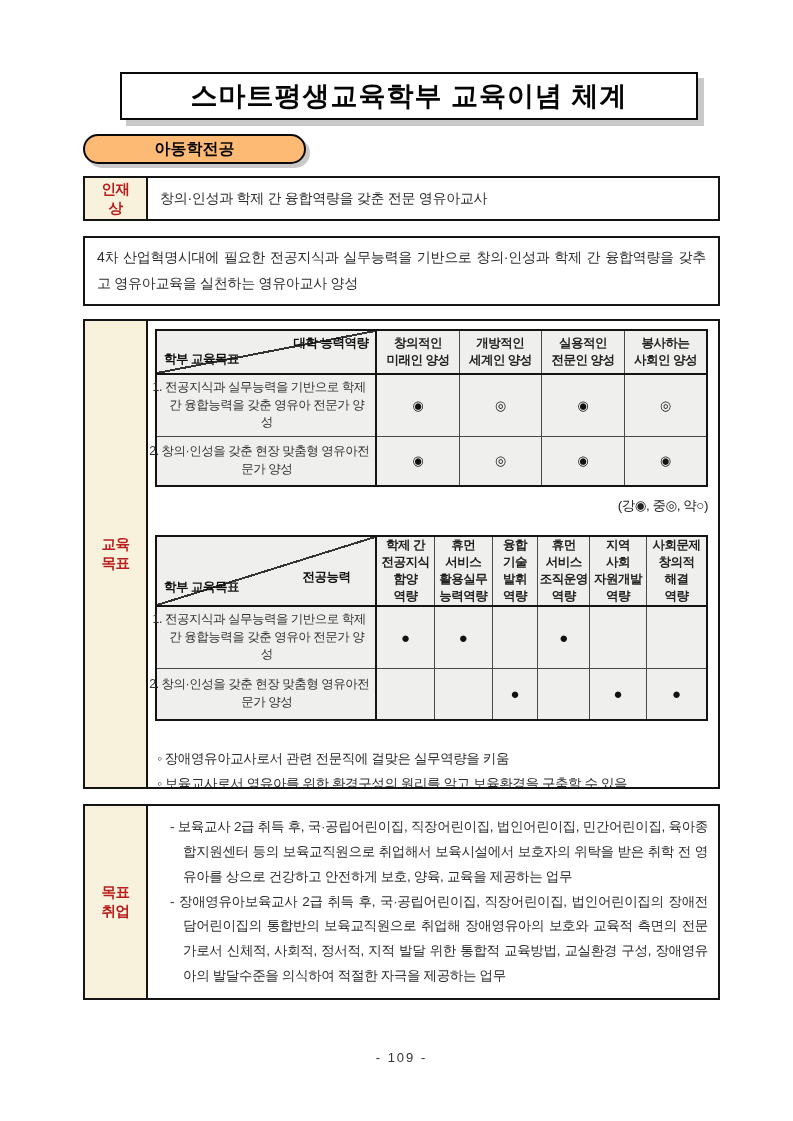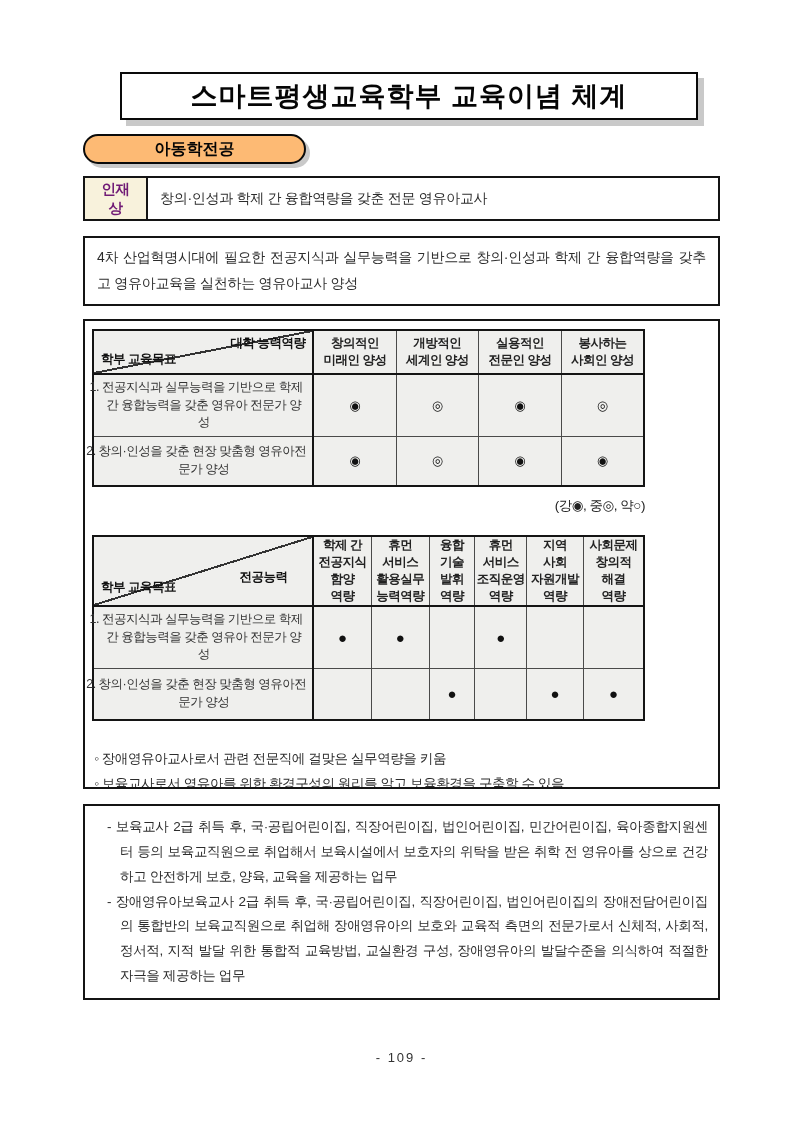--- a/index.html
+++ b/index.html
@@ -23,21 +23,21 @@
     box-shadow:4px 4px 0 #c9c9c9;
     display:flex; align-items:center; justify-content:center;
   }
   .pill span{ font-size:16px; font-weight:800; color:#050505; }
 
   
   .section{ display:flex; margin-left:83px; width:637px; border:2px solid #141414; background:#fff; overflow:hidden; }
   .label-cell{
     flex:0 0 63px; background:#f8f2dc; border-right:2px solid #141414;
     display:flex; align-items:center; justify-content:center;
-    font-size:14.5px; font-weight:800; color:#701a75; letter-spacing:-0.5px; text-align:center; padding:16px;
+    font-size:14.5px; font-weight:800; color:#b91c1c; letter-spacing:-0.5px; text-align:center; padding:16px;
   }
   .content-cell{ flex:1; background:#fff; }
   .vcenter{ display:flex; align-items:center; }
   .body-text{ font-size:14px; color:#2c2c2c; letter-spacing:-0.3px; padding:6px 12px; line-height:1.85; }
   .justify{ text-align:justify; }
 
   .s-talent{ margin-top:12px; height:45px; }
   .s-talent .body-text{ white-space:nowrap; }
   .s-purpose{ margin-top:15px; height:70px; }
   .s-goals{ margin-top:13px; height:470px; }
@@ -102,20 +102,21 @@
     </div>
   </div>
 
   <div class="section s-purpose">
     <div class="content-cell vcenter">
       <p class="body-text justify">4차 산업혁명시대에 필요한 전공지식과 실무능력을 기반으로 창의·인성과 학제 간 융합역량을 갖추고 영유아교육을 실천하는 영유아교사 양성</p>
     </div>
   </div>
 
   <div class="section s-goals">
+    <div class="label-cell">교육목표</div>
     <div class="content-cell goals-content">
 
       <table class="matrix t1">
         <colgroup>
             <col style="width:40%">
             <col style="width:15%">
             <col style="width:15%">
             <col style="width:15%">
             <col style="width:15%">
           </colgroup>
@@ -221,20 +222,21 @@
 
       <div class="notes">
         <p>◦ 장애영유아교사로서 관련 전문직에 걸맞은 실무역량을 키움</p>
         <p>◦ 보육교사로서 영유아를 위한 환경구성의 원리를 알고 보육환경을 구축할 수 있음</p>
       </div>
 
     </div>
   </div>
 
   <div class="section s-employment">
+    <div class="label-cell">목표취업</div>
     <div class="content-cell vcenter">
       <div class="emp-list">
         <p class="emp-item">- 보육교사 2급 취득 후, 국·공립어린이집, 직장어린이집, 법인어린이집, 민간어린이집, 육아종합지원센터 등의 보육교직원으로 취업해서 보육시설에서 보호자의 위탁을 받은 취학 전 영유아를 상으로 건강하고 안전하게 보호, 양육, 교육을 제공하는 업무</p>
         <p class="emp-item">- 장애영유아보육교사 2급 취득 후, 국·공립어린이집, 직장어린이집, 법인어린이집의 장애전담어린이집의 통합반의 보육교직원으로 취업해 장애영유아의 보호와 교육적 측면의 전문가로서 신체적, 사회적, 정서적, 지적 발달 위한 통합적 교육방법, 교실환경 구성, 장애영유아의 발달수준을 의식하여 적절한 자극을 제공하는 업무</p>
       </div>
     </div>
   </div>
 
   <div class="page-number">- 109 -</div>
 

